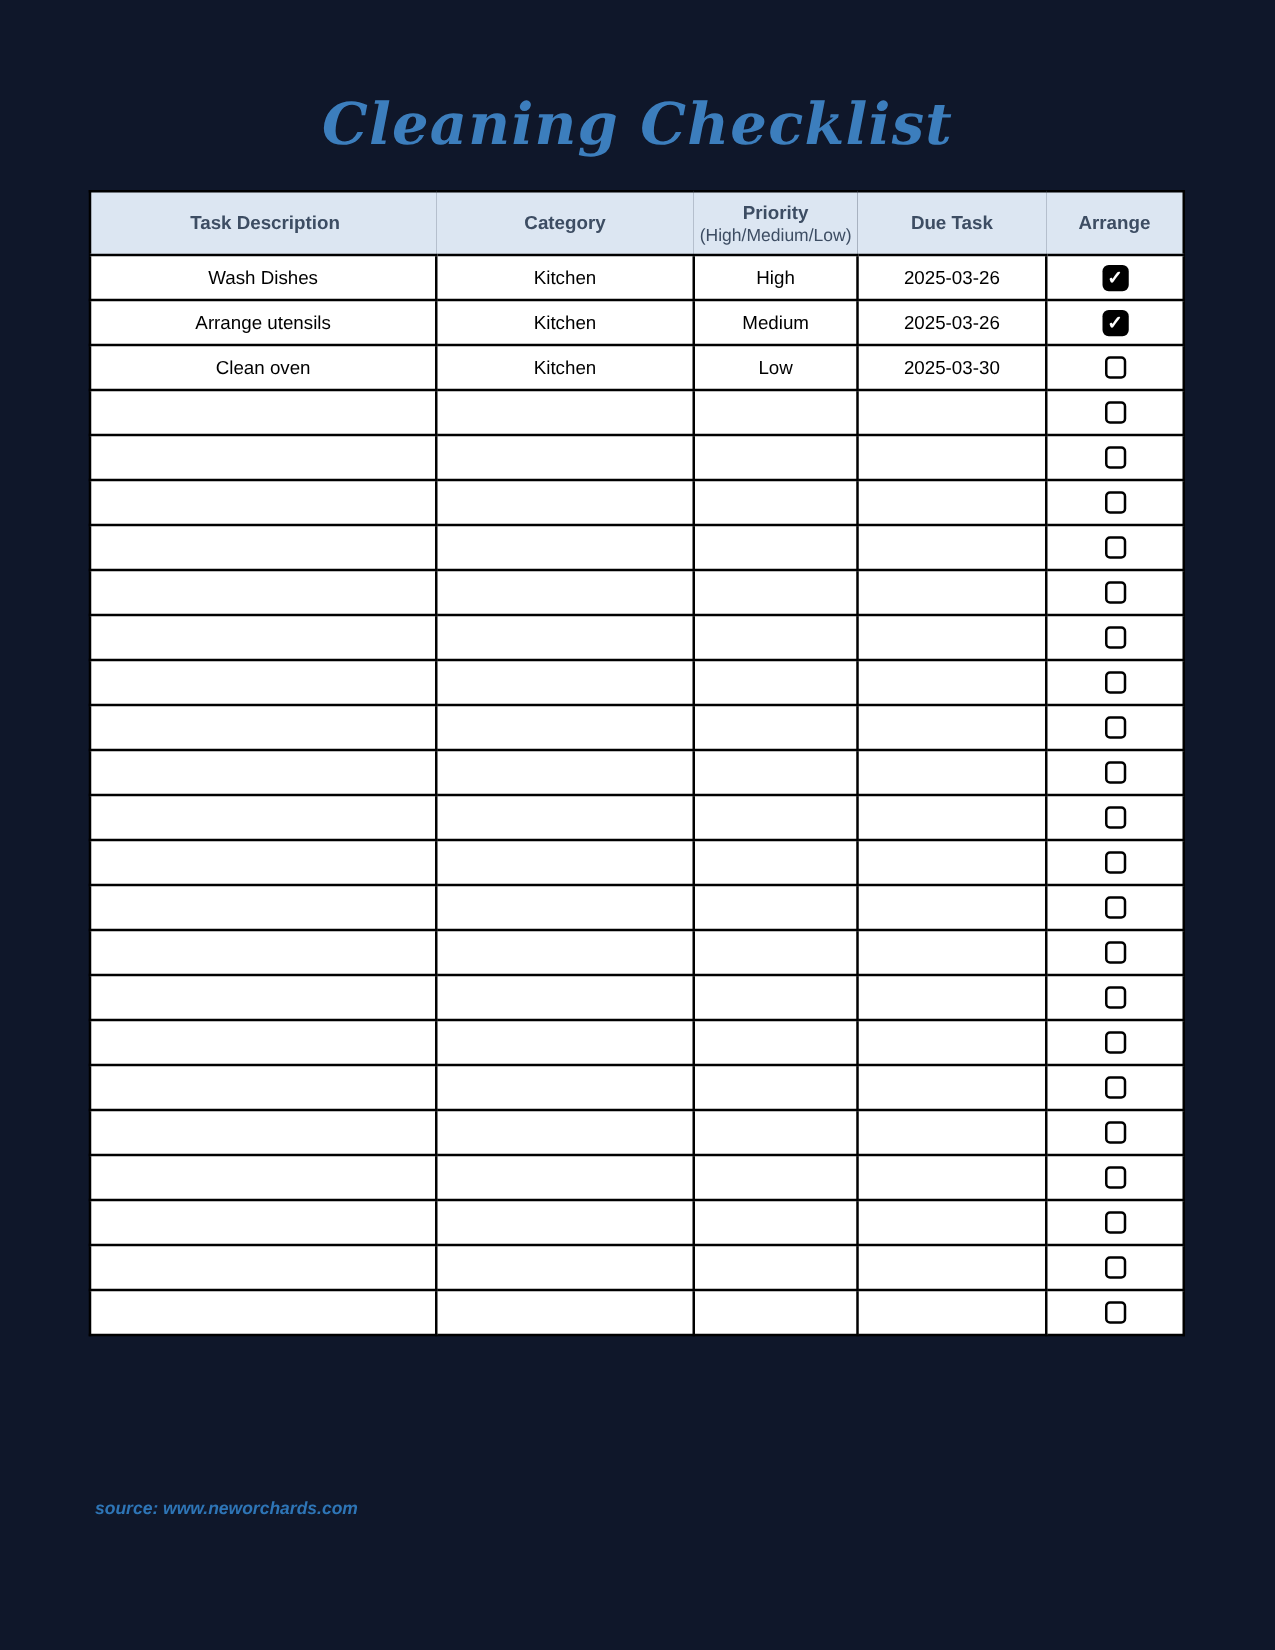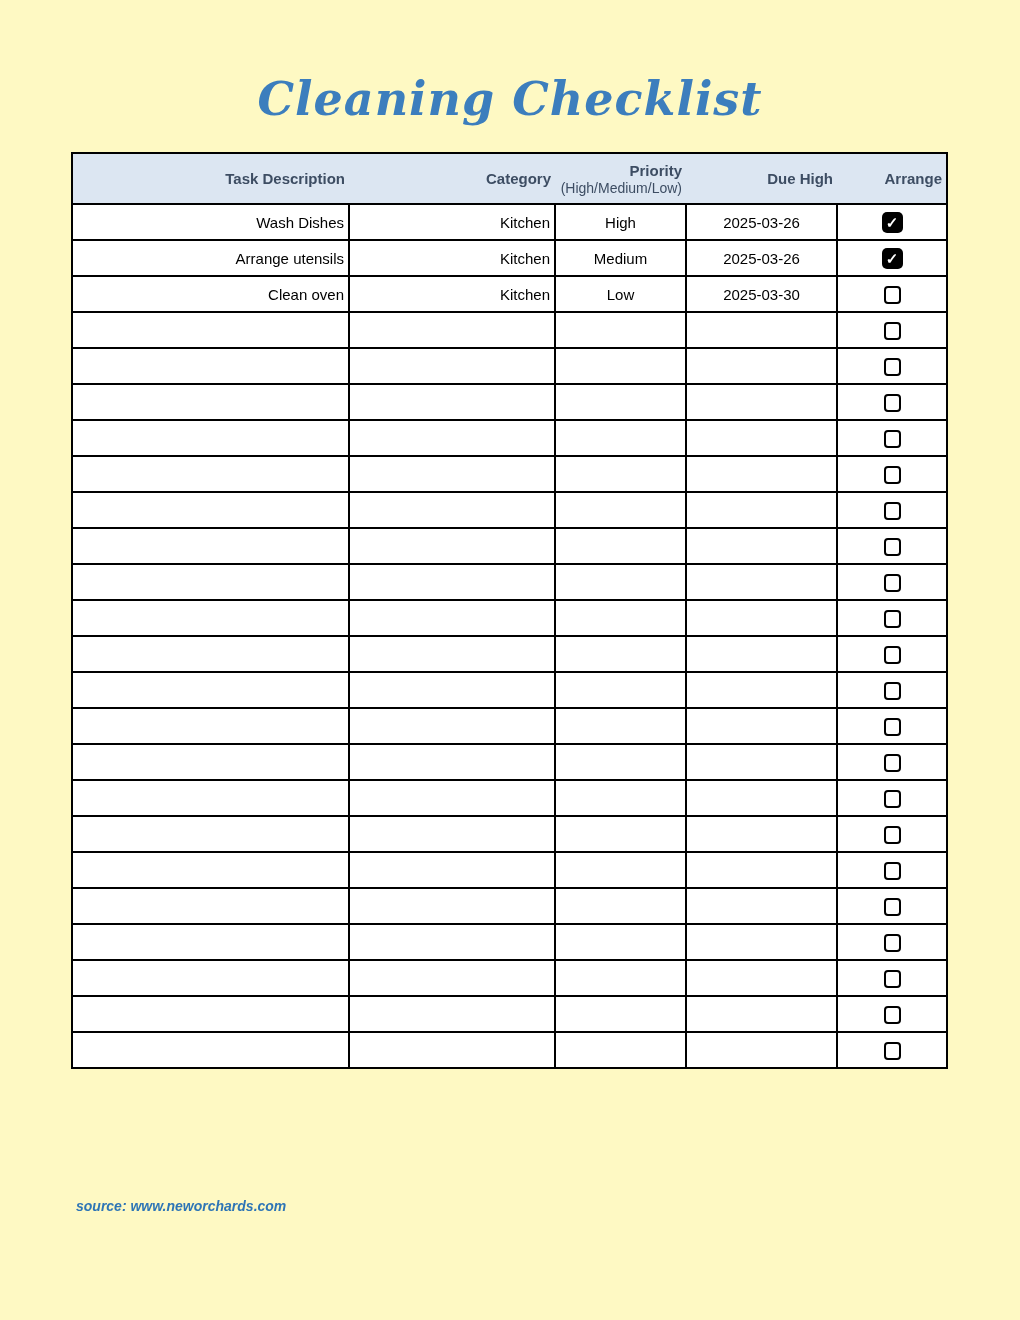--- a/index.html
+++ b/index.html
@@ -7,21 +7,21 @@
   html, body {
     width: 1020px;
     background: #fdfdfd;
     font-family: "Liberation Sans", sans-serif;
   }
 
   .page {
     position: relative;
     width: 1020px;
     height: 1320px;
-    background: #fef9c3;
+    background: #0f172a;
     overflow: hidden;
   }
 
   .title {
     position: absolute;
     top: 72px;
     left: 0;
     width: 100%;
     text-align: center;
     font-family: "DejaVu Serif", serif;
@@ -44,44 +44,44 @@
 
   .checklist-table thead th {
     background: var(--header-bg, #dce6f2);
     color: var(--header-text, #3d4d63);
     font-size: 15px;
     font-weight: bold;
     height: 51px;
     border: none;
     border-bottom: 2px solid #000;
     vertical-align: middle;
-    text-align: right;
+    text-align: center;
     padding: 0 4px;
   }
 
-  .checklist-table thead th.th-task { text-align: right; padding-left: 6px; }
+  .checklist-table thead th.th-task { text-align: center; padding-left: 6px; }
 
   .th-priority-sub {
     display: block;
     font-size: 14px;
     font-weight: normal;
     margin-top: 1px;
   }
 
   .checklist-table tbody td {
     border: 2px solid #000;
     height: 36px;
     font-size: 15px;
     color: #000;
     vertical-align: middle;
     padding: 0 4px;
     background: #fff;
   }
 
-  td.cell-task, td.cell-category { text-align: right; padding-left: 6px; }
+  td.cell-task, td.cell-category { text-align: center; padding-left: 6px; }
   td.cell-priority, td.cell-due, td.cell-status { text-align: center; }
 
   td.priority-high   { background: var(--priority-high-bg, #c00000); color: #fff; }
   td.priority-medium { background: var(--priority-medium-bg, #ed7d31); color: #fff; }
   td.priority-low    { background: var(--priority-low-bg, #fbe9c4); color: #000; }
 
   .checkbox {
     display: inline-block;
     vertical-align: middle;
   }
@@ -130,21 +130,21 @@
       <col style="width:110px">
     </colgroup>
     <thead>
       <tr>
         <th class="th-task">Task Description</th>
         <th>Category</th>
         <th>
           <span>Priority</span>
           <span class="th-priority-sub">(High/Medium/Low)</span>
         </th>
-        <th>Due High</th>
+        <th>Due Task</th>
         <th>Arrange</th>
       </tr>
     </thead>
     <tbody id="table-body">
         <tr>
           <td class="cell-task">Wash Dishes</td>
           <td class="cell-category">Kitchen</td>
           <td class="cell-priority priority-high">High</td>
           <td class="cell-due">2025-03-26</td>
           <td class="cell-status"><div class="checkbox checked">✓</div></td>

